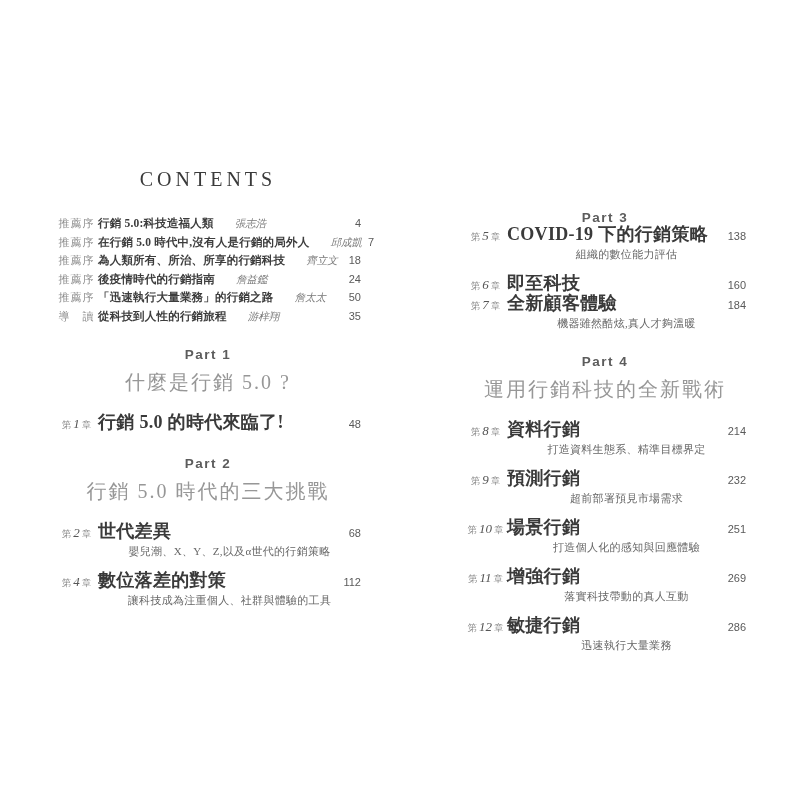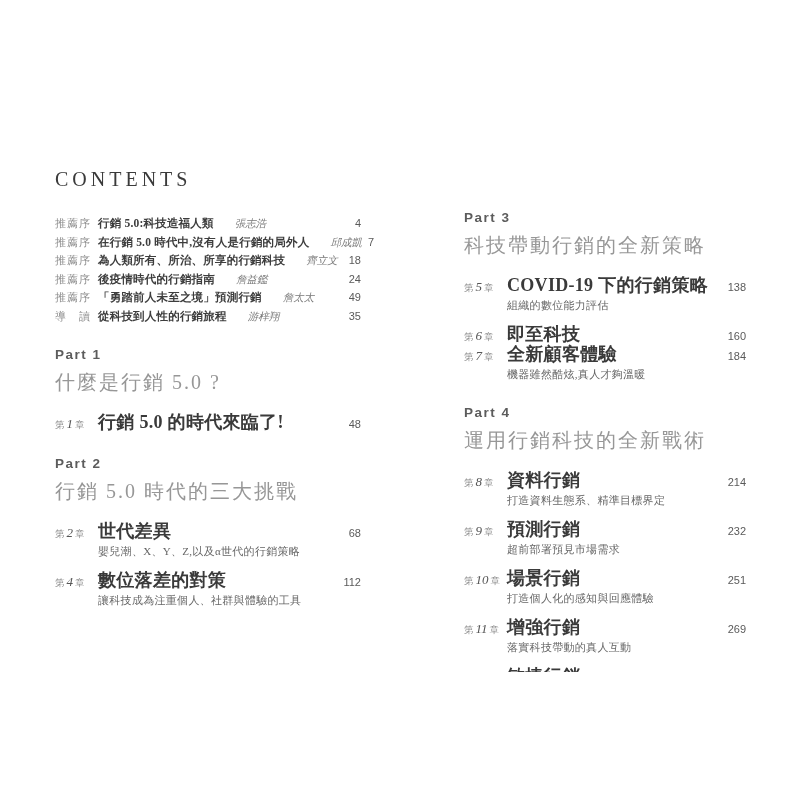--- a/index.html
+++ b/index.html
@@ -3,20 +3,21 @@
 <meta charset="utf-8">
 <style>
   html,body{margin:0;padding:0;background:#ffffff;}
   .page{
     position:relative;
     width:800px;height:672px;
     background:#ffffff;
     font-family:"Liberation Serif","DejaVu Serif",serif;
     color:#3b3b3b;
     overflow:hidden;
+    text-align:center;
   }
   .col{position:absolute;}
   .col-left{left:55px;top:168px;width:306px;}
   .col-right{left:464px;top:210px;width:282px;}
 
   .contents-title{
     font-family:"Liberation Serif","DejaVu Serif",serif;
     font-size:20px;font-weight:400;letter-spacing:4px;
     color:#3a3a3a;margin:0 0 27px 0;
   }
@@ -84,23 +85,23 @@
         <span class="fm-page">18</span>
       </div>
       <div class="fm-row">
         <span class="fm-label">推薦序</span>
         <span class="fm-title">後疫情時代的行銷指南</span>
         <span class="fm-author">詹益鑑</span>
         <span class="fm-page">24</span>
       </div>
       <div class="fm-row">
         <span class="fm-label">推薦序</span>
-        <span class="fm-title">「勇踏前人未至之境」預測行銷</span>
+        <span class="fm-title">「迅速執行大量業務」的行銷之路</span>
         <span class="fm-author">詹太太</span>
-        <span class="fm-page">49</span>
+        <span class="fm-page">50</span>
       </div>
       <div class="fm-row">
         <span class="fm-label">導　讀</span>
         <span class="fm-title">從科技到人性的行銷旅程</span>
         <span class="fm-author">游梓翔</span>
         <span class="fm-page">35</span>
       </div>
     </div>
 
     <div class="part">
@@ -138,21 +139,20 @@
         <div class="ch-sub">讓科技成為注重個人、社群與體驗的工具</div>
       </div>
     </div>
 
   </div>
 
   <div class="col col-right">
 
     <div class="part" style="margin-top:0;">
       <div class="part-label">Part 3</div>
-      <div class="part-title">科技帶動行銷的全新策略</div>
 
       <div class="ch-block">
         <div class="ch-row">
           <span class="ch-label"><span>第</span><span class="ch-num">5</span><span>章</span></span>
           <span class="ch-title">COVID-19 下的行銷策略</span>
           <span class="ch-page">138</span>
         </div>
         <div class="ch-sub">組織的數位能力評估</div>
       </div>
 

